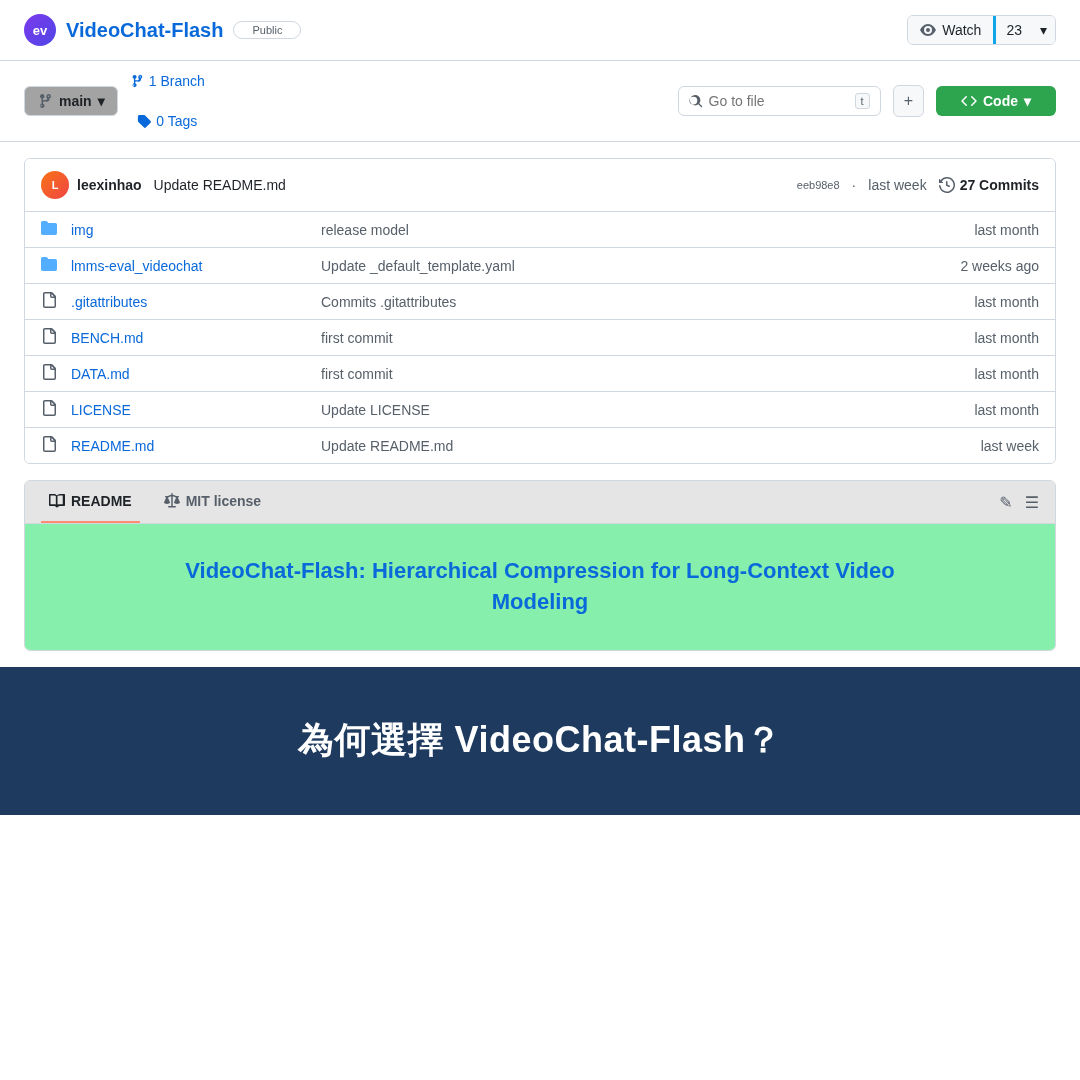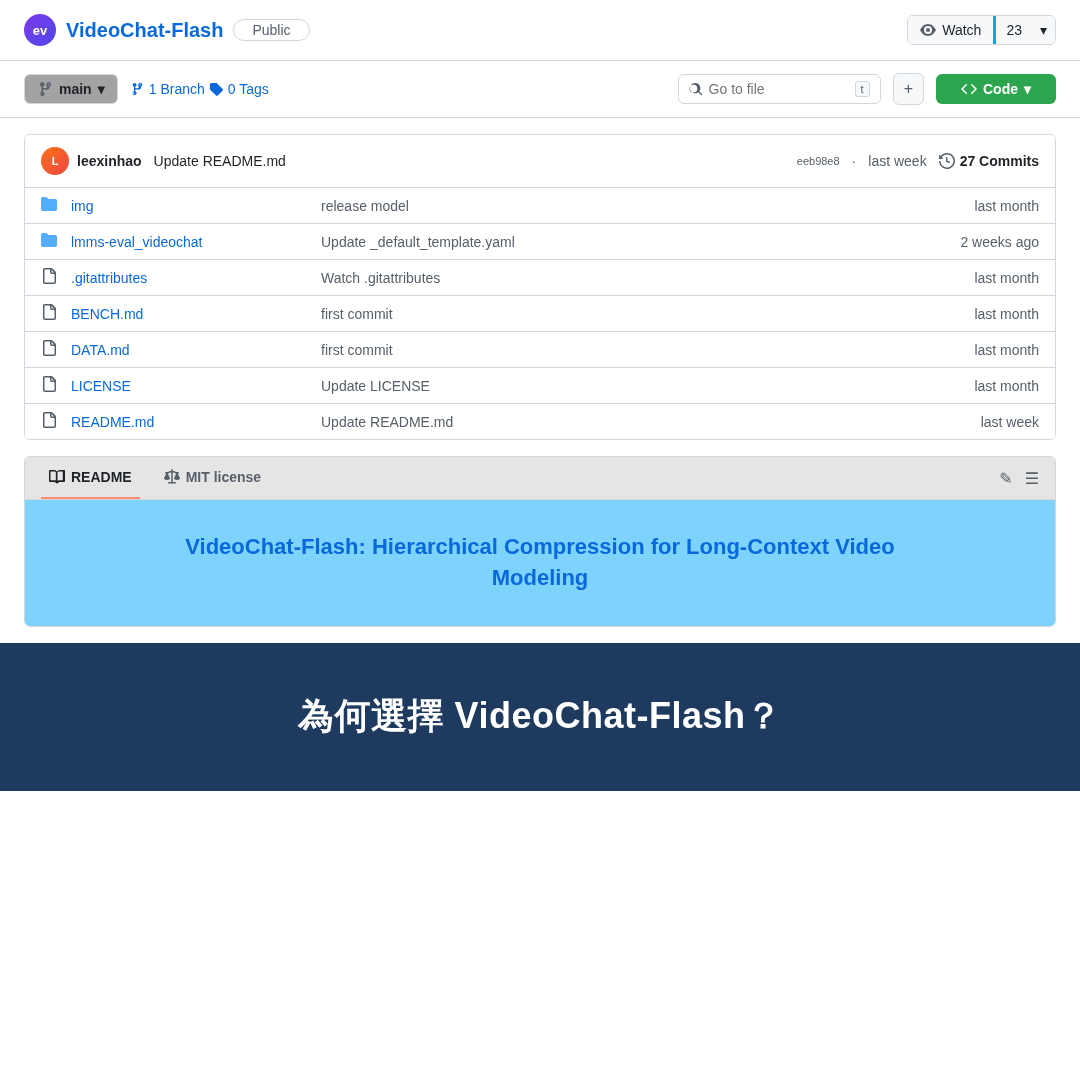--- a/index.html
+++ b/index.html
@@ -39,21 +39,21 @@
     }
     .repo-name {
       font-size: 20px;
       font-weight: 600;
       color: #0969da;
     }
     .public-badge {
       border: 1px solid #d0d7de;
       border-radius: 20px;
       padding: 2px 18px;
-      font-size: 14px;
+      font-size: 11px;
       color: #57606a;
       font-weight: 500;
     }
     .watch-btn {
       display: flex;
       align-items: center;
       border: 1px solid #d0d7de;
       border-radius: 6px;
       overflow: hidden;
       font-size: 14px;
@@ -93,23 +93,24 @@
       padding: 6px 12px;
       background: #a3a3a3;
       cursor: pointer;
       font-size: 14px;
       font-weight: 600;
     }
     .branch-select svg { color: #57606a; }
     .branch-info {
       display: flex;
       align-items: center;
-      gap: 4px;
+      gap: 24px;
       font-size: 14px;
       color: #0969da;
+      flex-direction: column;
     }
     .branch-info-item {
       display: flex;
       align-items: center;
       gap: 5px;
       cursor: pointer;
     }
     .spacer { flex: 1; }
     .search-bar {
       display: flex;
@@ -292,21 +293,21 @@
       gap: 12px;
       align-items: center;
     }
     .readme-icon-btn {
       color: #57606a;
       cursor: pointer;
       font-size: 16px;
     }
     .readme-body {
       padding: 32px 40px;
-      background: #7dd3fc;
+      background: #86efac;
       text-align: center;
     }
     .readme-title {
       font-size: 22px;
       font-weight: 700;
       color: #0969da;
       line-height: 1.4;
     }
 
     
@@ -437,21 +438,21 @@
           </svg></div>
         <span class="file-name">lmms-eval_videochat</span>
         <span class="file-commit">Update _default_template.yaml</span>
         <span class="file-time">2 weeks ago</span>
       </div>
       <div class="file-row">
         <div class="file-icon"><svg viewBox="0 0 16 16" width="16" height="16" fill="#57606a">
             <path d="M2 1.75C2 .784 2.784 0 3.75 0h6.586c.464 0 .909.184 1.237.513l2.914 2.914c.329.328.513.773.513 1.237v9.586A1.75 1.75 0 0113.25 16h-9.5A1.75 1.75 0 012 14.25V1.75zm1.75-.25a.25.25 0 00-.25.25v12.5c0 .138.112.25.25.25h9.5a.25.25 0 00.25-.25V6h-2.75A1.75 1.75 0 019 4.25V1.5H3.75zm6.75.56v2.19c0 .138.112.25.25.25h2.19L10.5 2.06z"></path>
           </svg></div>
         <span class="file-name">.gitattributes</span>
-        <span class="file-commit">Watch .gitattributes</span>
+        <span class="file-commit">Commits .gitattributes</span>
         <span class="file-time">last month</span>
       </div>
       <div class="file-row">
         <div class="file-icon"><svg viewBox="0 0 16 16" width="16" height="16" fill="#57606a">
             <path d="M2 1.75C2 .784 2.784 0 3.75 0h6.586c.464 0 .909.184 1.237.513l2.914 2.914c.329.328.513.773.513 1.237v9.586A1.75 1.75 0 0113.25 16h-9.5A1.75 1.75 0 012 14.25V1.75zm1.75-.25a.25.25 0 00-.25.25v12.5c0 .138.112.25.25.25h9.5a.25.25 0 00.25-.25V6h-2.75A1.75 1.75 0 019 4.25V1.5H3.75zm6.75.56v2.19c0 .138.112.25.25.25h2.19L10.5 2.06z"></path>
           </svg></div>
         <span class="file-name">BENCH.md</span>
         <span class="file-commit">first commit</span>
         <span class="file-time">last month</span>
       </div>

